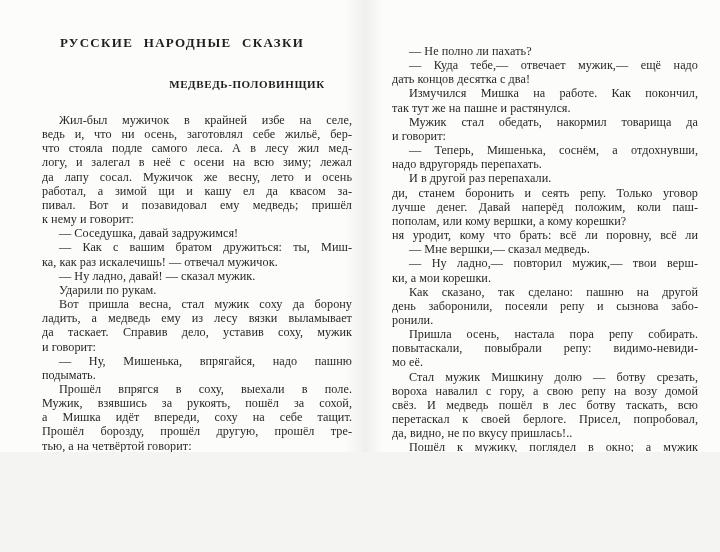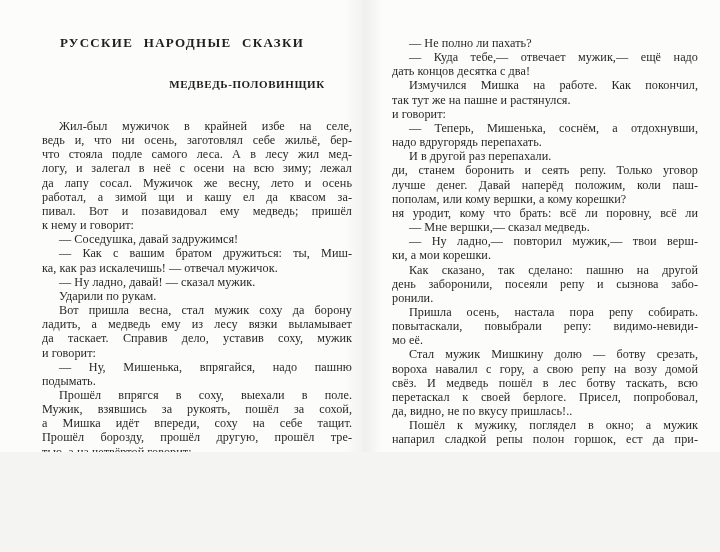--- a/index.html
+++ b/index.html
@@ -35,22 +35,22 @@
     line-height: 15px;
     color: #1e1e1e;
   }
   .story-title {
     font-size: 11px; font-weight: bold;
     letter-spacing: 0.6px; word-spacing: 2px;
     text-align: center; margin-left: 100px; margin-top: 27px;
     line-height: 15px;
     color: #1e1e1e;
   }
-  .body-text { margin-top: 27px; font-size: 12.2px; line-height: 14.15px; }
-  .page-right .body-text { margin-top: 0; }
+  .body-text { margin-top: 21px; font-size: 12.2px; line-height: 14.15px; }
+  .page-right .body-text { margin-top: 8px; }
 
   .para { margin: 0; padding: 0; }
   .line {
     text-align: justify;
     text-align-last: justify;
     white-space: nowrap;
     letter-spacing: 0.05px;
     color: #282828;
   }
   .line.last  { text-align-last: left; }
@@ -124,20 +124,21 @@
         </div>
         <div class="para">
           <div class="line first">— Куда тебе,— отвечает мужик,— ещё надо</div>
           <div class="line last">дать концов десятка с два!</div>
         </div>
         <div class="para">
           <div class="line first">Измучился Мишка на работе. Как покончил,</div>
           <div class="line last">так тут же на пашне и растянулся.</div>
         </div>
         <div class="para">
+          <div class="line first">Мужик стал обедать, накормил товарища да</div>
           <div class="line last">и говорит:</div>
         </div>
         <div class="para">
           <div class="line first">— Теперь, Мишенька, соснём, а отдохнувши,</div>
           <div class="line last">надо вдругорядь перепахать.</div>
         </div>
         <div class="para">
           <div class="line first last">И в другой раз перепахали.</div>
         </div>
         <div class="para">

